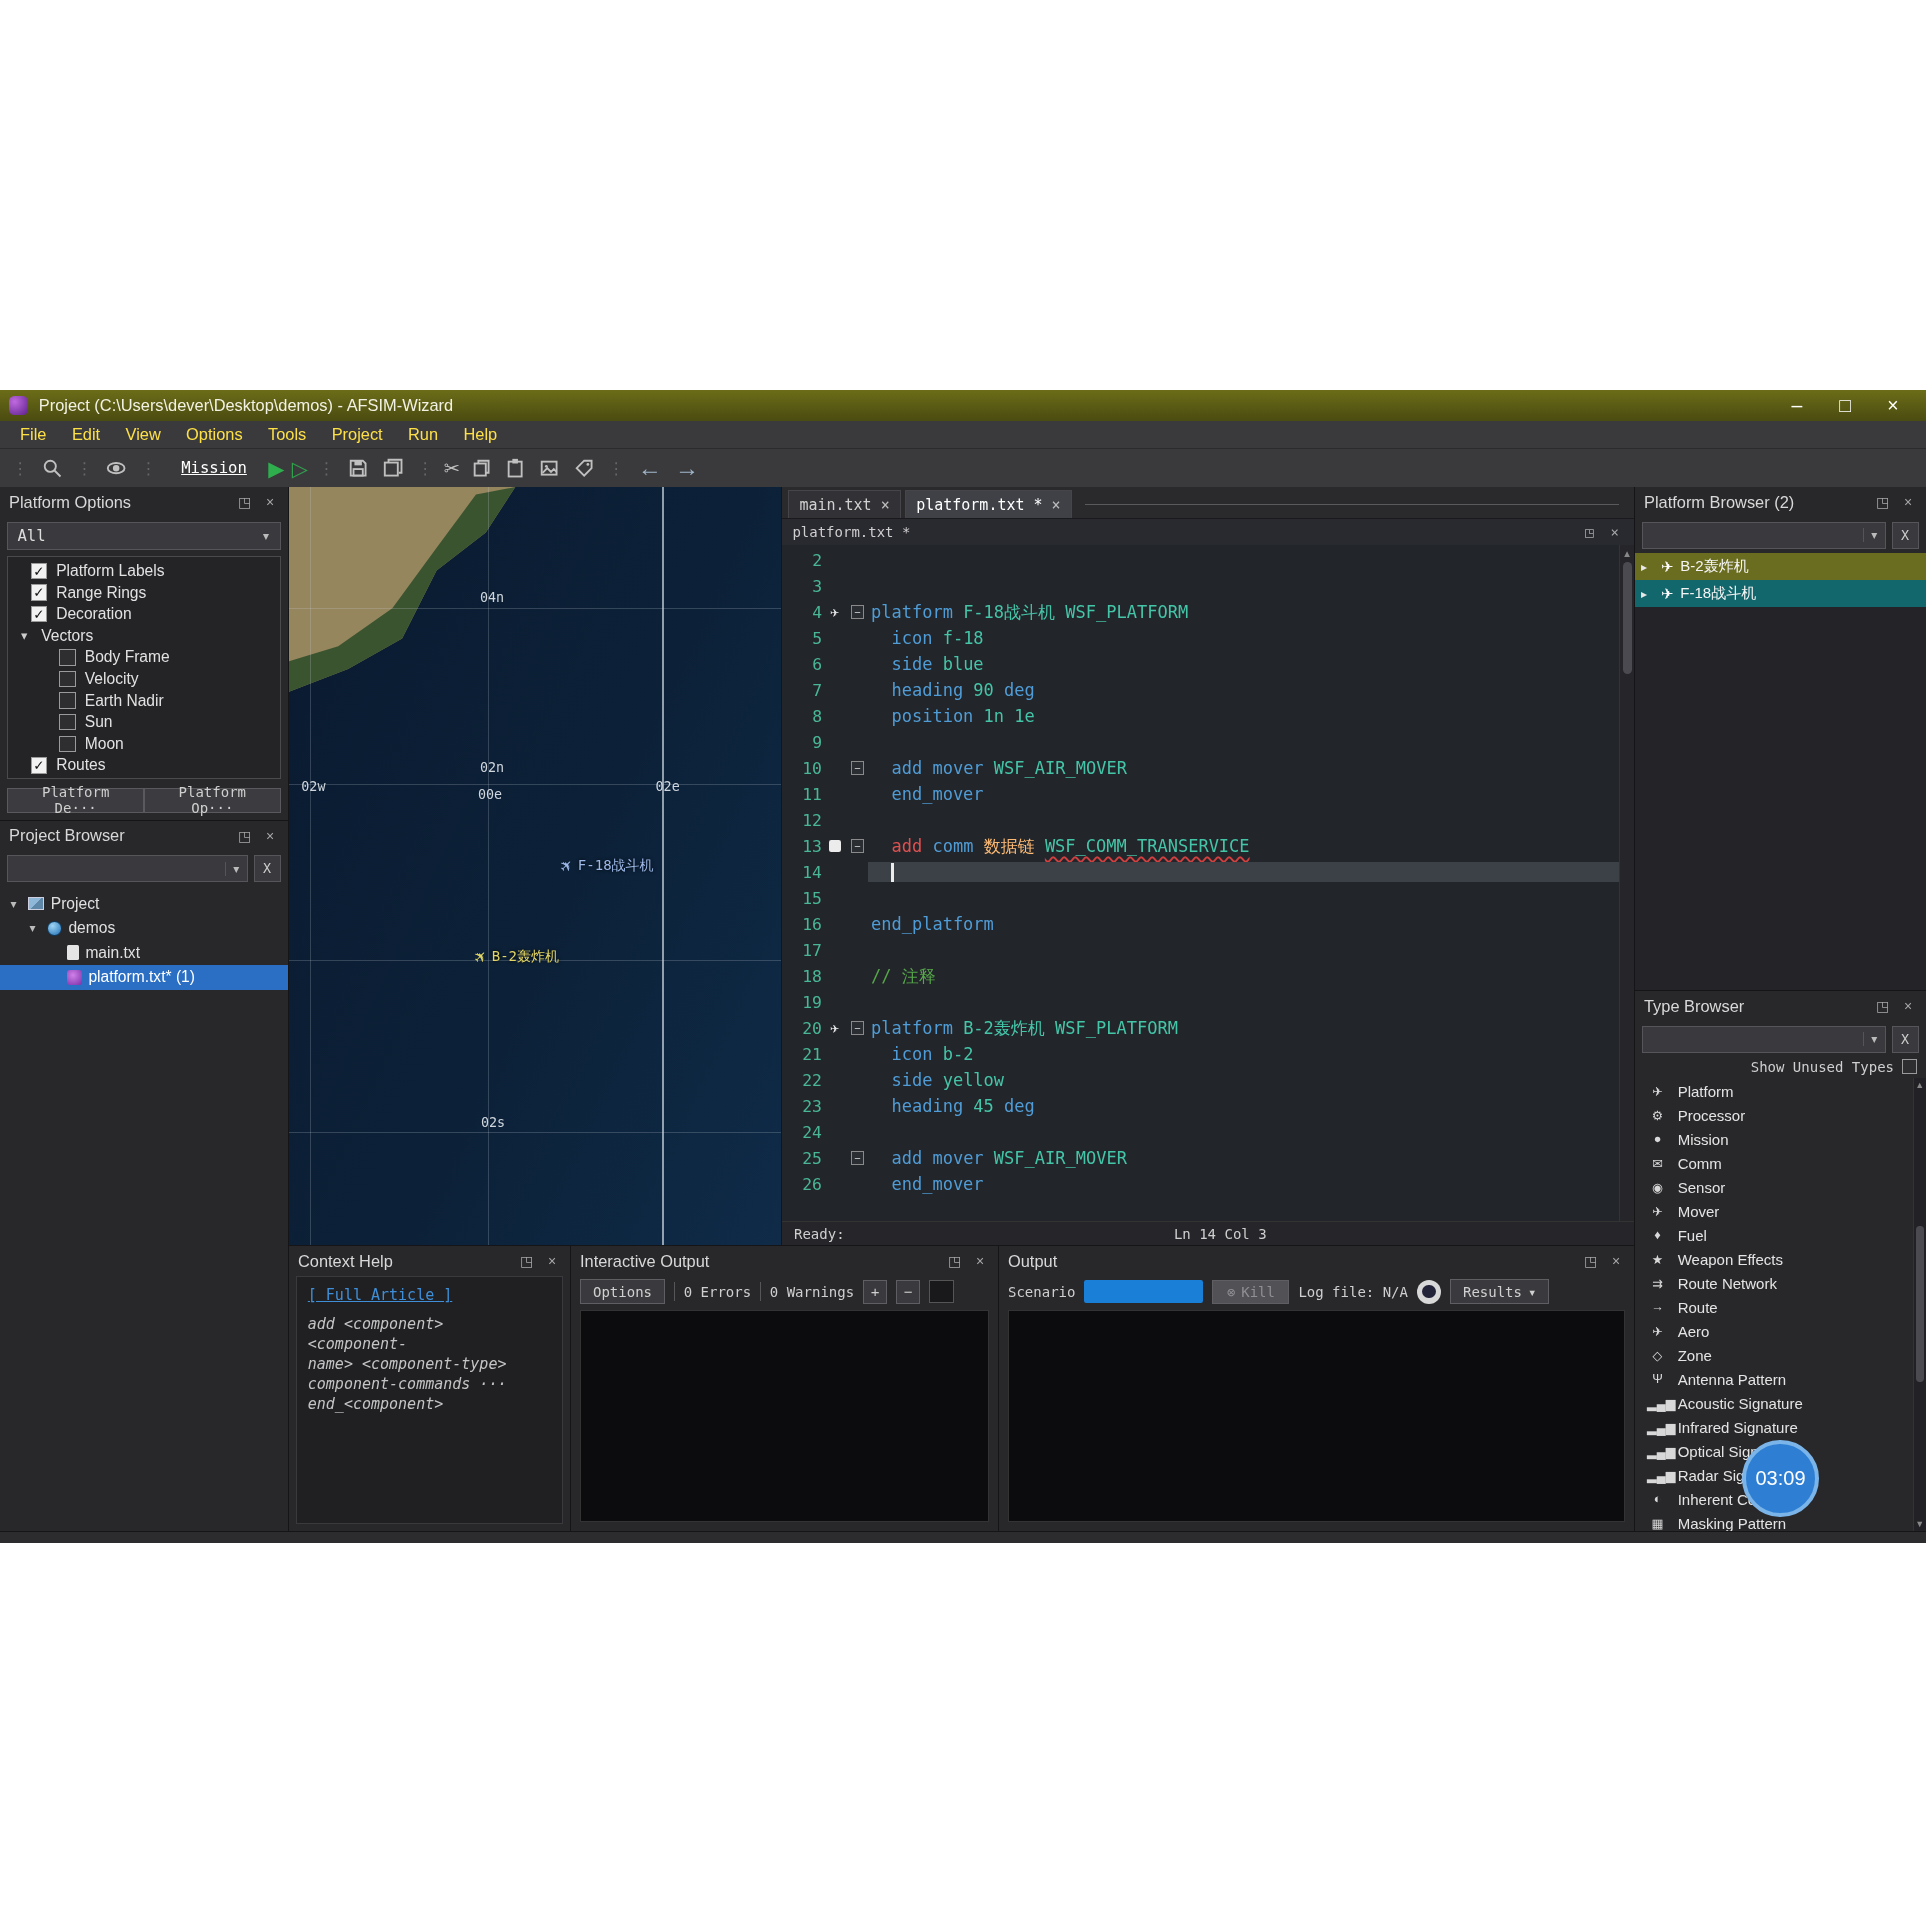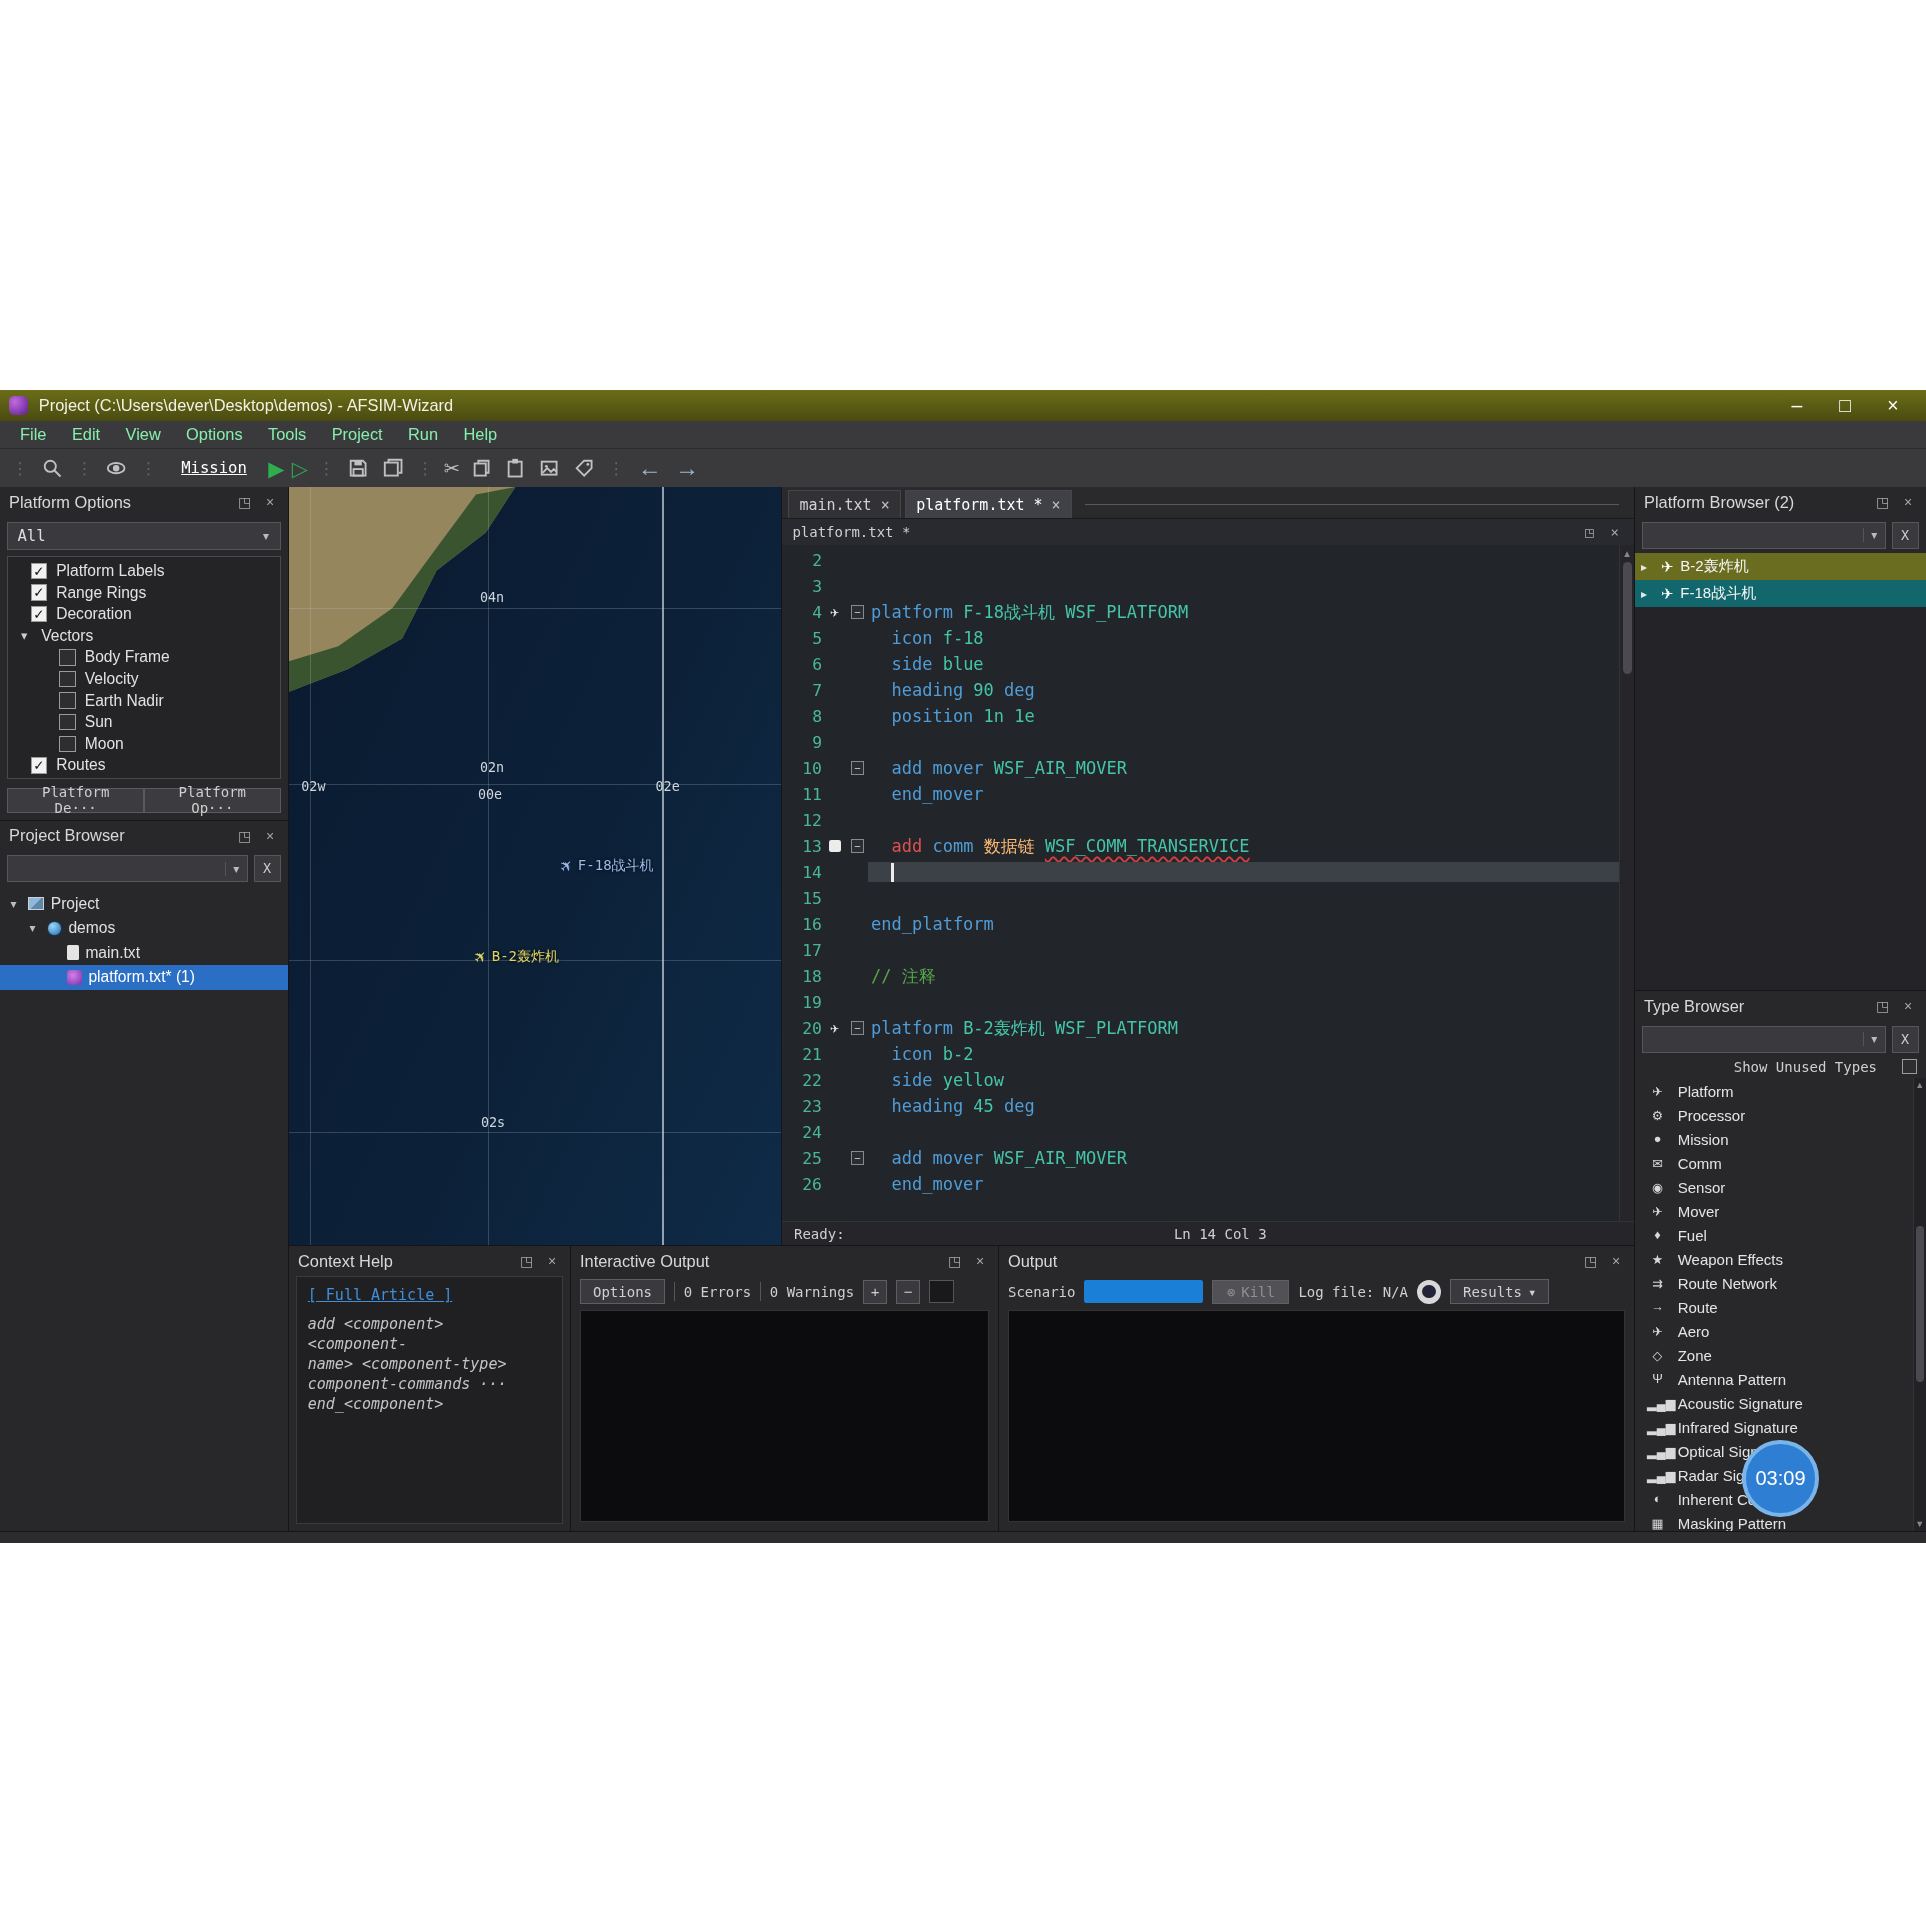--- a/index.html
+++ b/index.html
@@ -4,21 +4,21 @@
 <style>
 *{box-sizing:border-box;margin:0;padding:0}
 html,body{width:1926px;height:1926px;background:#ffffff;font-family:"Liberation Sans",sans-serif}
 .app{position:absolute;left:0;top:390px;width:1926px;height:1153px;display:flex;flex-direction:column;background:#2b2b2e;overflow:hidden}
 
 
 .titlebar{height:31px;background:linear-gradient(#6c6d18,#4a4b10);display:flex;align-items:center;padding:0 9px;color:#f2f2e4;font-size:16.4px;flex:0 0 auto}
 .tb-logo{width:19.4px;height:19.4px;border-radius:5.2px;background:radial-gradient(circle at 30% 30%,#c06ae0,#5b1f8a);margin-right:10.4px;flex:0 0 auto}
 .tb-title{flex:1;white-space:nowrap;overflow:hidden}
 .tb-ctrl{width:48px;text-align:center;font-size:19.4px;color:#fff;cursor:default}
-.menubar{height:27px;background:#3a3a3c;display:flex;align-items:center;padding:0 7.4px;color:#86efac;font-size:16.4px;flex:0 0 auto}
+.menubar{height:27px;background:#3a3a3c;display:flex;align-items:center;padding:0 7.4px;color:#fde047;font-size:16.4px;flex:0 0 auto}
 .menu-item{padding:0 12.7px;height:100%;display:flex;align-items:center}
 .toolbar{height:39px;background:#3a3a3c;border-top:0.7px solid #2b2b2d;display:flex;align-items:center;padding:0 9px;gap:7.4px;color:#c0c0c0;flex:0 0 auto}
 .grip{color:#666;font-size:16.4px;padding:0 3px}
 .tb-icon{width:27px;height:27px;display:flex;align-items:center;justify-content:center}
 .tb-icon svg{width:22.3px;height:22.3px}
 .mission{color:#fff;text-decoration:underline;font-size:15.6px;font-family:"DejaVu Sans Mono",monospace;margin:0 14px}
 .play{color:#2fae4e;font-size:21px;line-height:1}
 .play.outline{opacity:.9}
 .nav-arrow{font-size:24px;color:#9fb6cc;padding:0 3px}
 .txticon{font-size:19.4px;color:#c0c0c0}
@@ -131,21 +131,21 @@
 .roundbtn{width:24px;height:24px;border-radius:50%;background:#d8d8d8;position:relative;flex:0 0 auto}
 .roundbtn::after{content:"";position:absolute;inset:5.2px;border-radius:50%;background:#23233a}
 
 
 .pb-panel{height:504px;flex:0 0 auto;border-bottom:1.5px solid #151517;display:flex;flex-direction:column}
 .pb-item{height:27px;display:flex;align-items:center;gap:6.7px;padding:0 6px;color:#f4f4f4;font-size:15px}
 .pb-ex{color:#e8e8e8;font-size:12px;width:13.4px;flex:0 0 auto}
 .pb-plane{color:#fff;font-size:15px}
 .pb-empty{flex:1;background:#242428}
 .tb-panel{flex:1;display:flex;flex-direction:column;min-height:0}
-.tb-unused{display:flex;align-items:center;justify-content:flex-end;gap:25px;padding:1.5px 9px 3px;color:#cfcfcf;font-size:14px;font-family:"DejaVu Sans Mono",monospace;flex:0 0 auto}
+.tb-unused{display:flex;align-items:center;justify-content:flex-end;gap:8px;padding:1.5px 9px 3px;color:#cfcfcf;font-size:14px;font-family:"DejaVu Sans Mono",monospace;flex:0 0 auto}
 .ucb{width:15px;height:15px;border:0.7px solid #9a9a9a;background:#2e2e31;flex:0 0 auto}
 .tb-list{flex:1;overflow:hidden;position:relative;padding:1.5px 0}
 .tb-row{height:24px;display:flex;align-items:center;gap:9.7px;padding:0 12px;color:#e4e4e4;font-size:15px}
 .tb-ico{width:21px;text-align:center;color:#d8d8d8;font-size:12.7px;flex:0 0 auto}
 .tb-scroll{position:absolute;right:0;top:0;bottom:0;width:13.4px;background:#222226;border-left:0.7px solid #333;display:flex;flex-direction:column;align-items:center;justify-content:space-between;padding:2.2px 0}
 .tb-scroll .thumb{width:7.4px;height:156px;background:#4a4a50;border-radius:3.7px}
 .tb-scroll .arr{color:#888;font-size:9px}
 
 
 .timer{position:absolute;left:1742px;top:1440px;width:77px;height:77px;border-radius:50%;background:#2e7fd4;border:4.5px solid #7ab4e8;color:#fff;display:flex;align-items:center;justify-content:center;font-size:20px;z-index:50}

